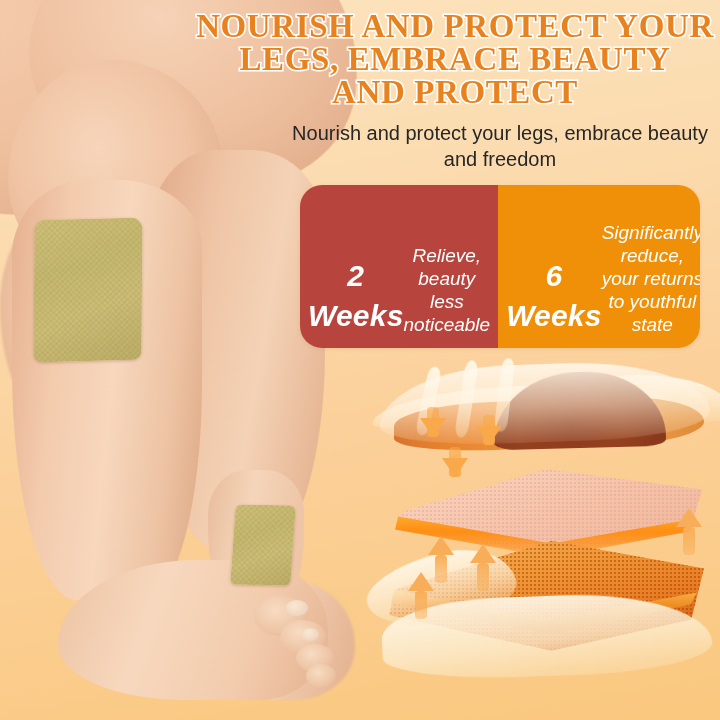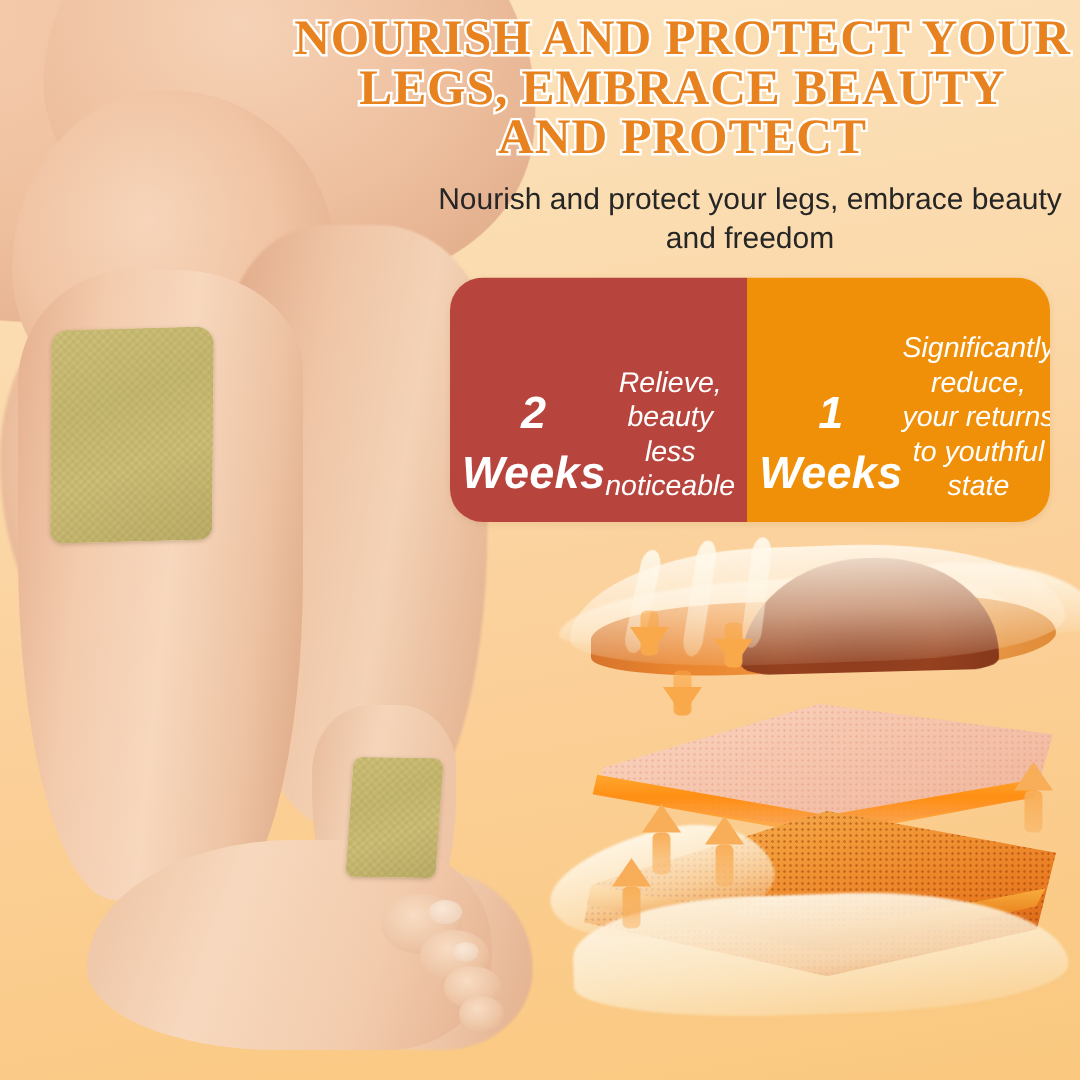--- a/index.html
+++ b/index.html
@@ -374,21 +374,21 @@
     <span>Nourish and protect your legs, embrace</span>
     <span>beauty and freedom</span>
   </div>
 
   <div class="weeks-card">
     <div class="week-panel left">
       <div class="week-title">2 Weeks</div>
       <div class="week-desc">Relieve, beauty less noticeable</div>
     </div>
     <div class="week-panel right">
-      <div class="week-title">1 Weeks</div>
+      <div class="week-title">6 Weeks</div>
       <div class="week-desc">Significantly reduce, your returns to youthful state</div>
     </div>
   </div>
 
   <div class="product">
     <div class="swoosh s-top"></div>
     <div class="swoosh s-topright"></div>
 
     <div class="layer skin-slab"></div>
     <div class="layer skin-bulge"></div>

